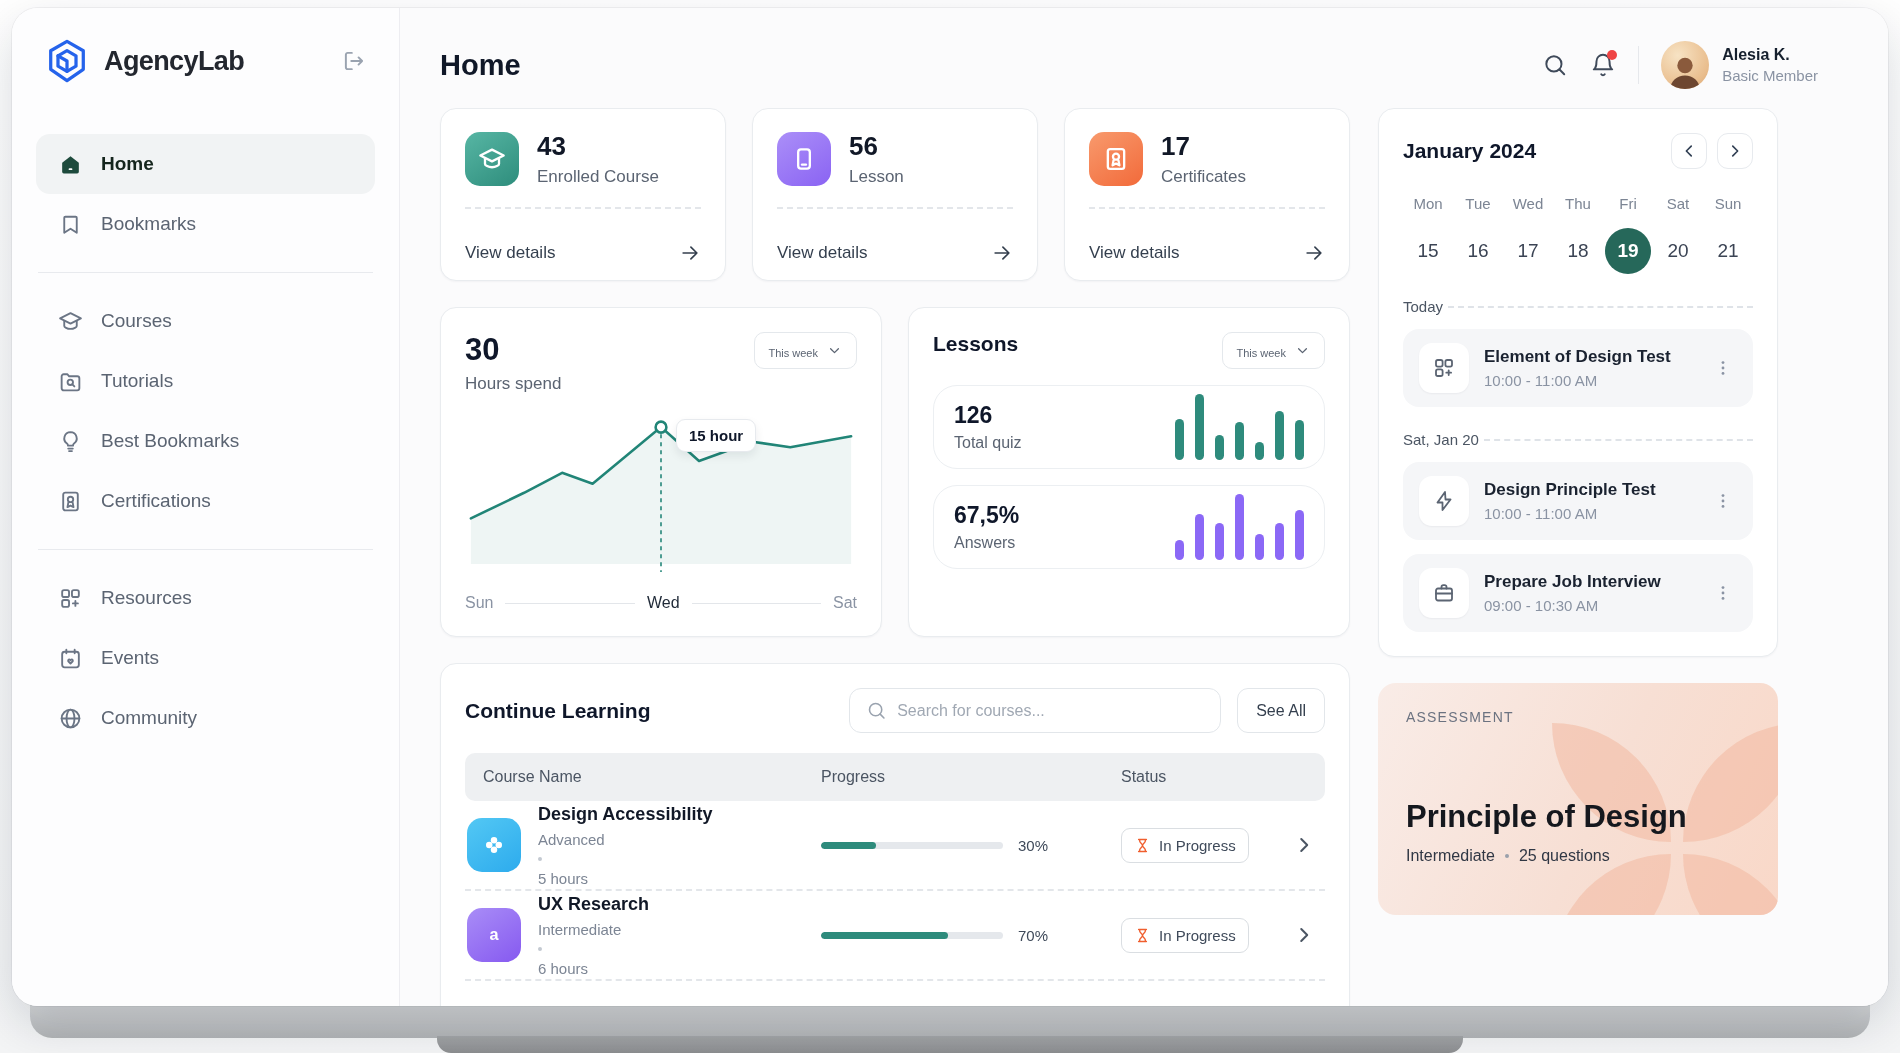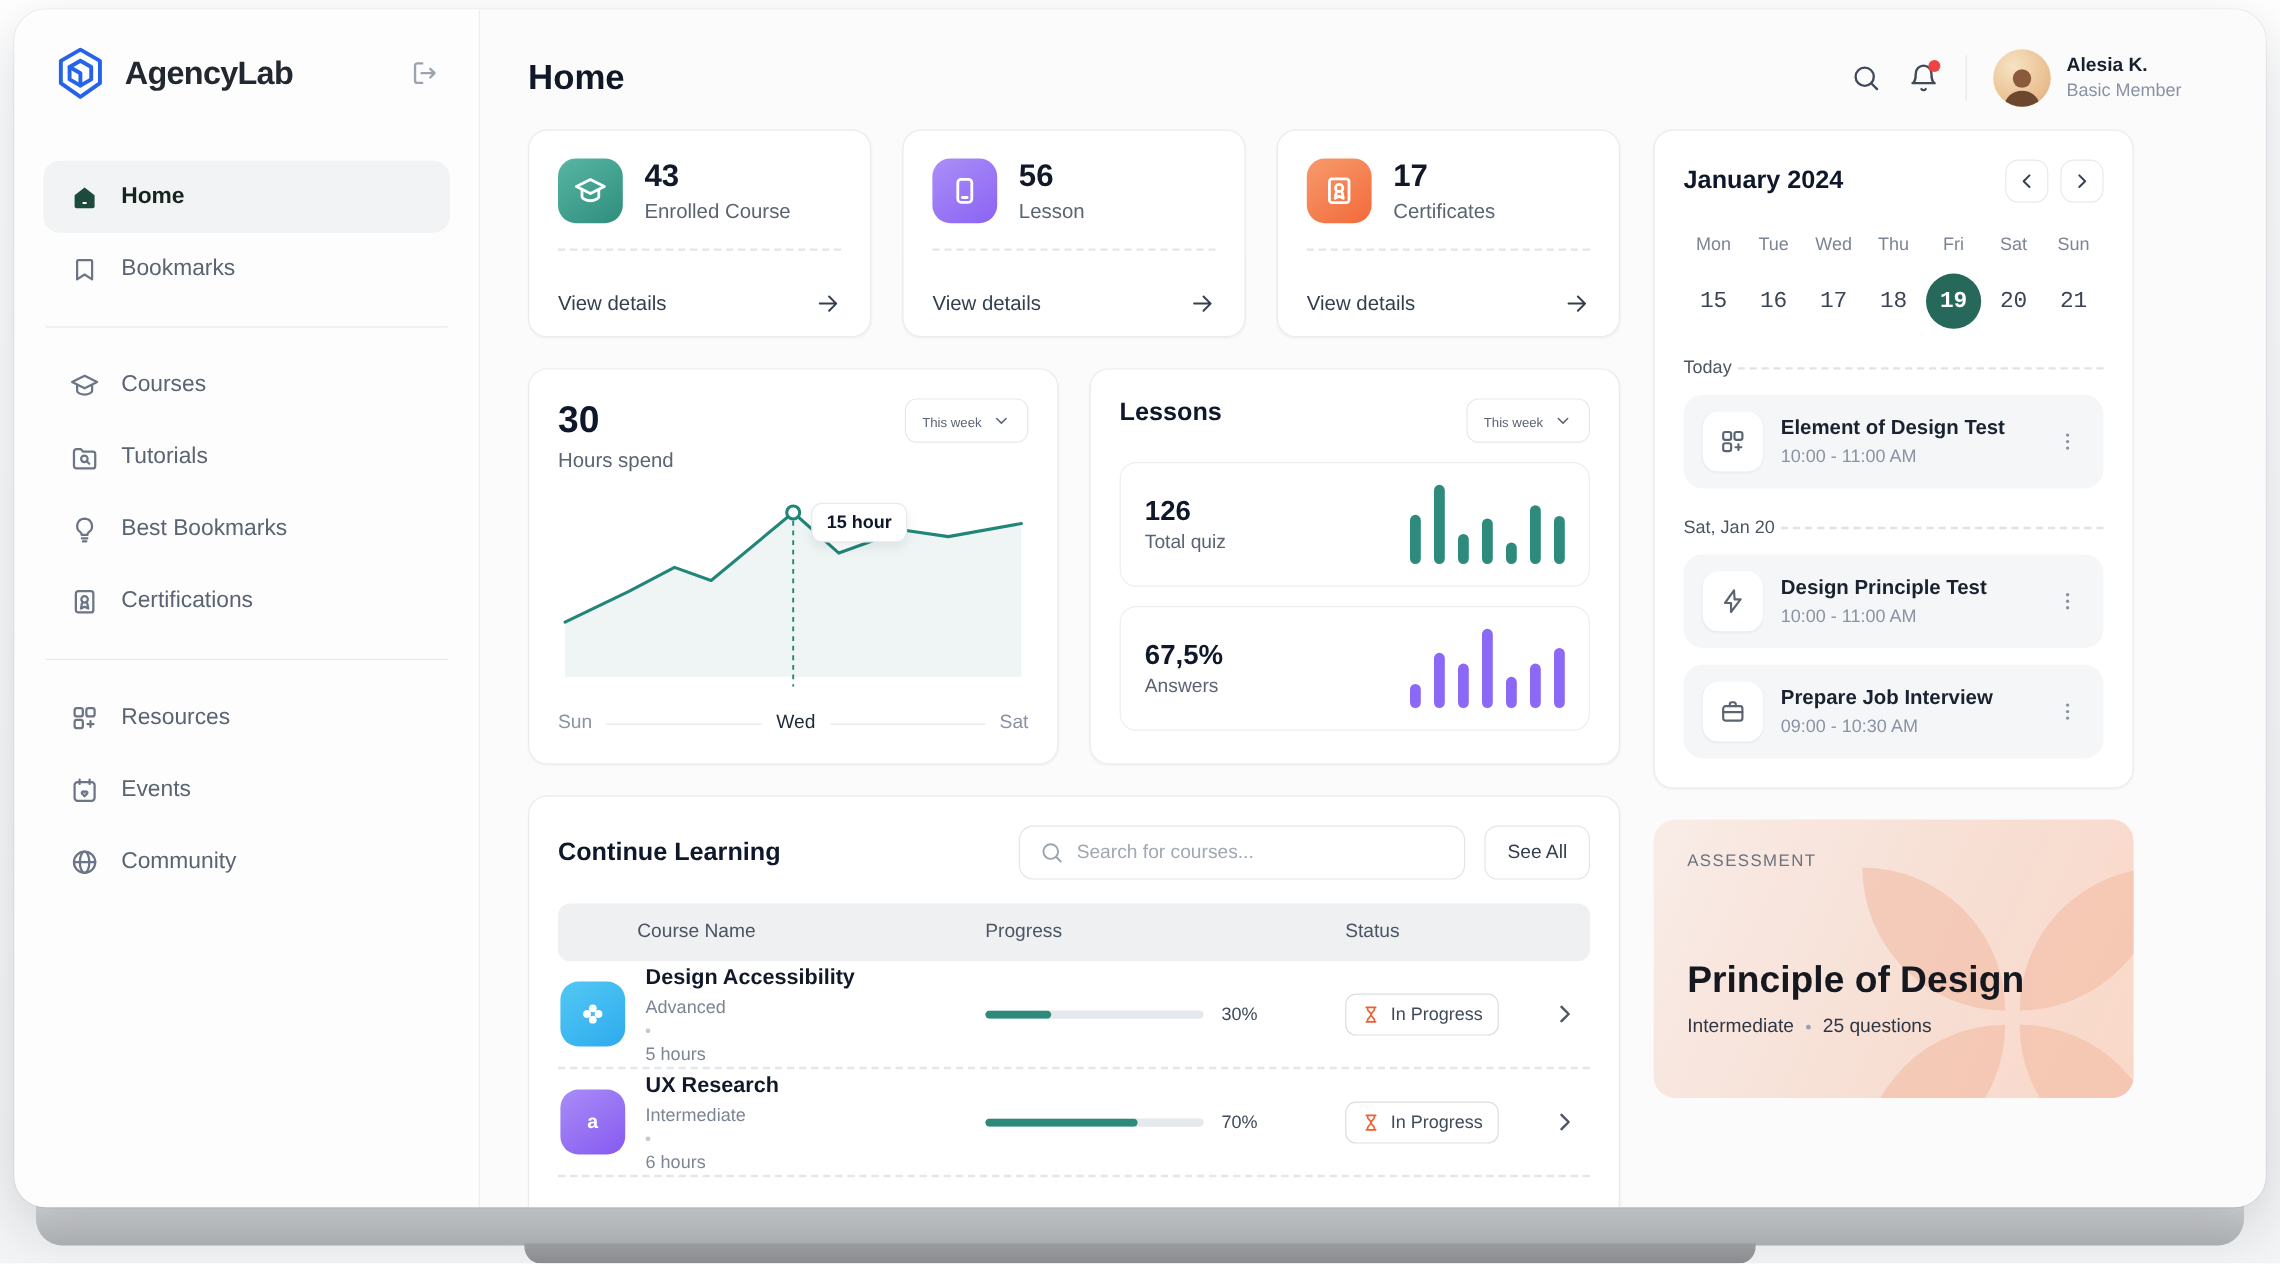--- a/index.html
+++ b/index.html
@@ -79,40 +79,40 @@
   .line-chart-wrap { position:relative; margin-top:18px; height:172px; }
   .line-chart-wrap svg { width:100%; height:172px; display:block; }
   .chart-tooltip { position:absolute; left:calc(50% + 15px); top:7px; background:#fff; border:1px solid #e7eaee;
     border-radius:9px; padding:7px 12px; font-size:15px; font-weight:700; color:#0f172a; box-shadow:0 4px 10px rgba(16,24,40,.08); white-space:nowrap; }
   .axis-row { display:flex; align-items:center; gap:12px; margin-top:10px; }
   .axis-row .lbl { font-size:16px; color:#8a93a3; }
   .axis-row .lbl.mid { color:#1f2937; font-weight:500; }
   .axis-row .seg { flex:1; height:1px; background:#e3e6ea; }
 
   .lessons-title { font-size:21px; font-weight:700; color:#0f172a; }
-  .mini-stat { border:1px solid #eceff2; border-radius:14px; padding:18px 20px; margin-top:16px;
+  .mini-stat { border:1px solid #eceff2; border-radius:24px; padding:8px 20px; margin-top:16px;
     display:flex; align-items:center; justify-content:space-between; }
   .mini-val { font-size:23px; font-weight:700; color:#0f172a; }
   .mini-lbl { font-size:16px; color:#5b6472; margin-top:5px; }
   .mini-bars { display:flex; align-items:flex-end; gap:11px; height:66px; }
   .mini-bars .bar { width:9px; border-radius:5px; }
 
   
   .continue-card { margin-top:26px; padding:24px 24px 0; height:372px; overflow:hidden; }
   .cl-header { display:flex; align-items:center; gap:16px; }
   .cl-title { font-size:21px; font-weight:700; color:#0f172a; flex:1; }
   .search-box { display:flex; align-items:center; gap:10px; width:372px; height:45px; border:1px solid #e2e6ea;
     border-radius:12px; padding:0 16px; background:#fff; color:#9aa3af; }
   .search-box input { border:none; outline:none; flex:1; font-size:16px; color:#334155; font-family:inherit; background:transparent; }
   .search-box input::placeholder { color:#a0a8b3; }
   .see-all-btn { height:45px; padding:0 18px; border:1px solid #e2e6ea; border-radius:11px; background:#fff;
     font-size:16px; color:#343f4e; font-family:inherit; cursor:pointer; }
   .tbl-head { margin-top:20px; background:#eef0f2; border-radius:10px; height:48px; display:grid;
     grid-template-columns:356px 300px 1fr; align-items:center; font-size:16px; color:#4b5563; }
-  .tbl-head .c1 { padding-left:18px;margin-left:48px; }
+  .tbl-head .c1 { padding-left:18px; }
   .trow { display:grid; grid-template-columns:356px 300px 1fr; align-items:center; height:88px; cursor:pointer; }
   .course-cell { display:flex; align-items:center; gap:17px; padding-left:2px; }
   .tile.cyan   { background:linear-gradient(145deg,#53c8f4,#2dabed); }
   .tile.cpurple{ background:linear-gradient(145deg,#a98df7,#8659f0); }
   .course-name { font-size:18px; font-weight:700; color:#111827; }
   .course-meta { display:flex; align-items:flex-start; gap:9px; font-size:15px; color:#7c8594; margin-top:6px;flex-direction:column; }
   .dot { width:4px; height:4px; border-radius:50%; background:#c3c9d1; }
   .prog-cell { display:flex; align-items:center; gap:15px; }
   .track { width:182px; height:7px; border-radius:4px; background:#e5e8ec; overflow:hidden; }
   .fillbar { height:100%; border-radius:4px; background:#2e8b7c; }
@@ -128,21 +128,21 @@
   .cal-card { padding:24px; }
   .cal-head { display:flex; align-items:center; justify-content:space-between; }
   .cal-month { font-size:21px; font-weight:700; color:#0f172a; }
   .cal-nav { display:flex; gap:10px; }
   .nav-btn { width:36px; height:36px; border:1px solid #e7eaee; border-radius:11px; background:#fff; display:flex;
     align-items:center; justify-content:center; color:#334155; cursor:pointer; }
   .week-grid { display:grid; grid-template-columns:repeat(7,1fr); margin-top:26px; text-align:center; }
   .dayname { font-size:15px; color:#7c8594; }
   .dates-grid { display:grid; grid-template-columns:repeat(7,1fr); margin-top:16px; text-align:center; }
   .datecell { height:46px; display:flex; align-items:center; justify-content:center; font-size:19px; color:#3b4454; cursor:pointer; }
-  .datecell .inner { width:46px; height:46px; display:flex; align-items:center; justify-content:center; border-radius:50%;font-family:Liberation Mono, monospace; }
+  .datecell .inner { width:46px; height:46px; display:flex; align-items:center; justify-content:center; border-radius:50%; }
   .datecell.selected .inner { background:#26685a; color:#ffffff; font-weight:700; }
   .group-label { display:flex; align-items:center; gap:5px; margin-top:24px; font-size:15px; color:#4b5563; }
   .group-label .dashseg { flex:1; border-top:2px dashed #dfe3e8; }
   .event-card { margin-top:14px; background:#f5f6f8; border-radius:16px; padding:14px 16px; display:flex; align-items:center; gap:15px; cursor:pointer; }
   .event-tile { width:50px; height:50px; background:#ffffff; border-radius:13px; display:flex; align-items:center;
     justify-content:center; color:#5b6472; box-shadow:0 1px 2px rgba(16,24,40,.05); flex:none; }
   .event-info { flex:1; }
   .event-title { font-size:17px; font-weight:700; color:#1a2230; }
   .event-time { font-size:15px; color:#8a93a3; margin-top:5px; }
   .kebab { color:#8a93a3; cursor:pointer; display:flex; padding:4px; }

